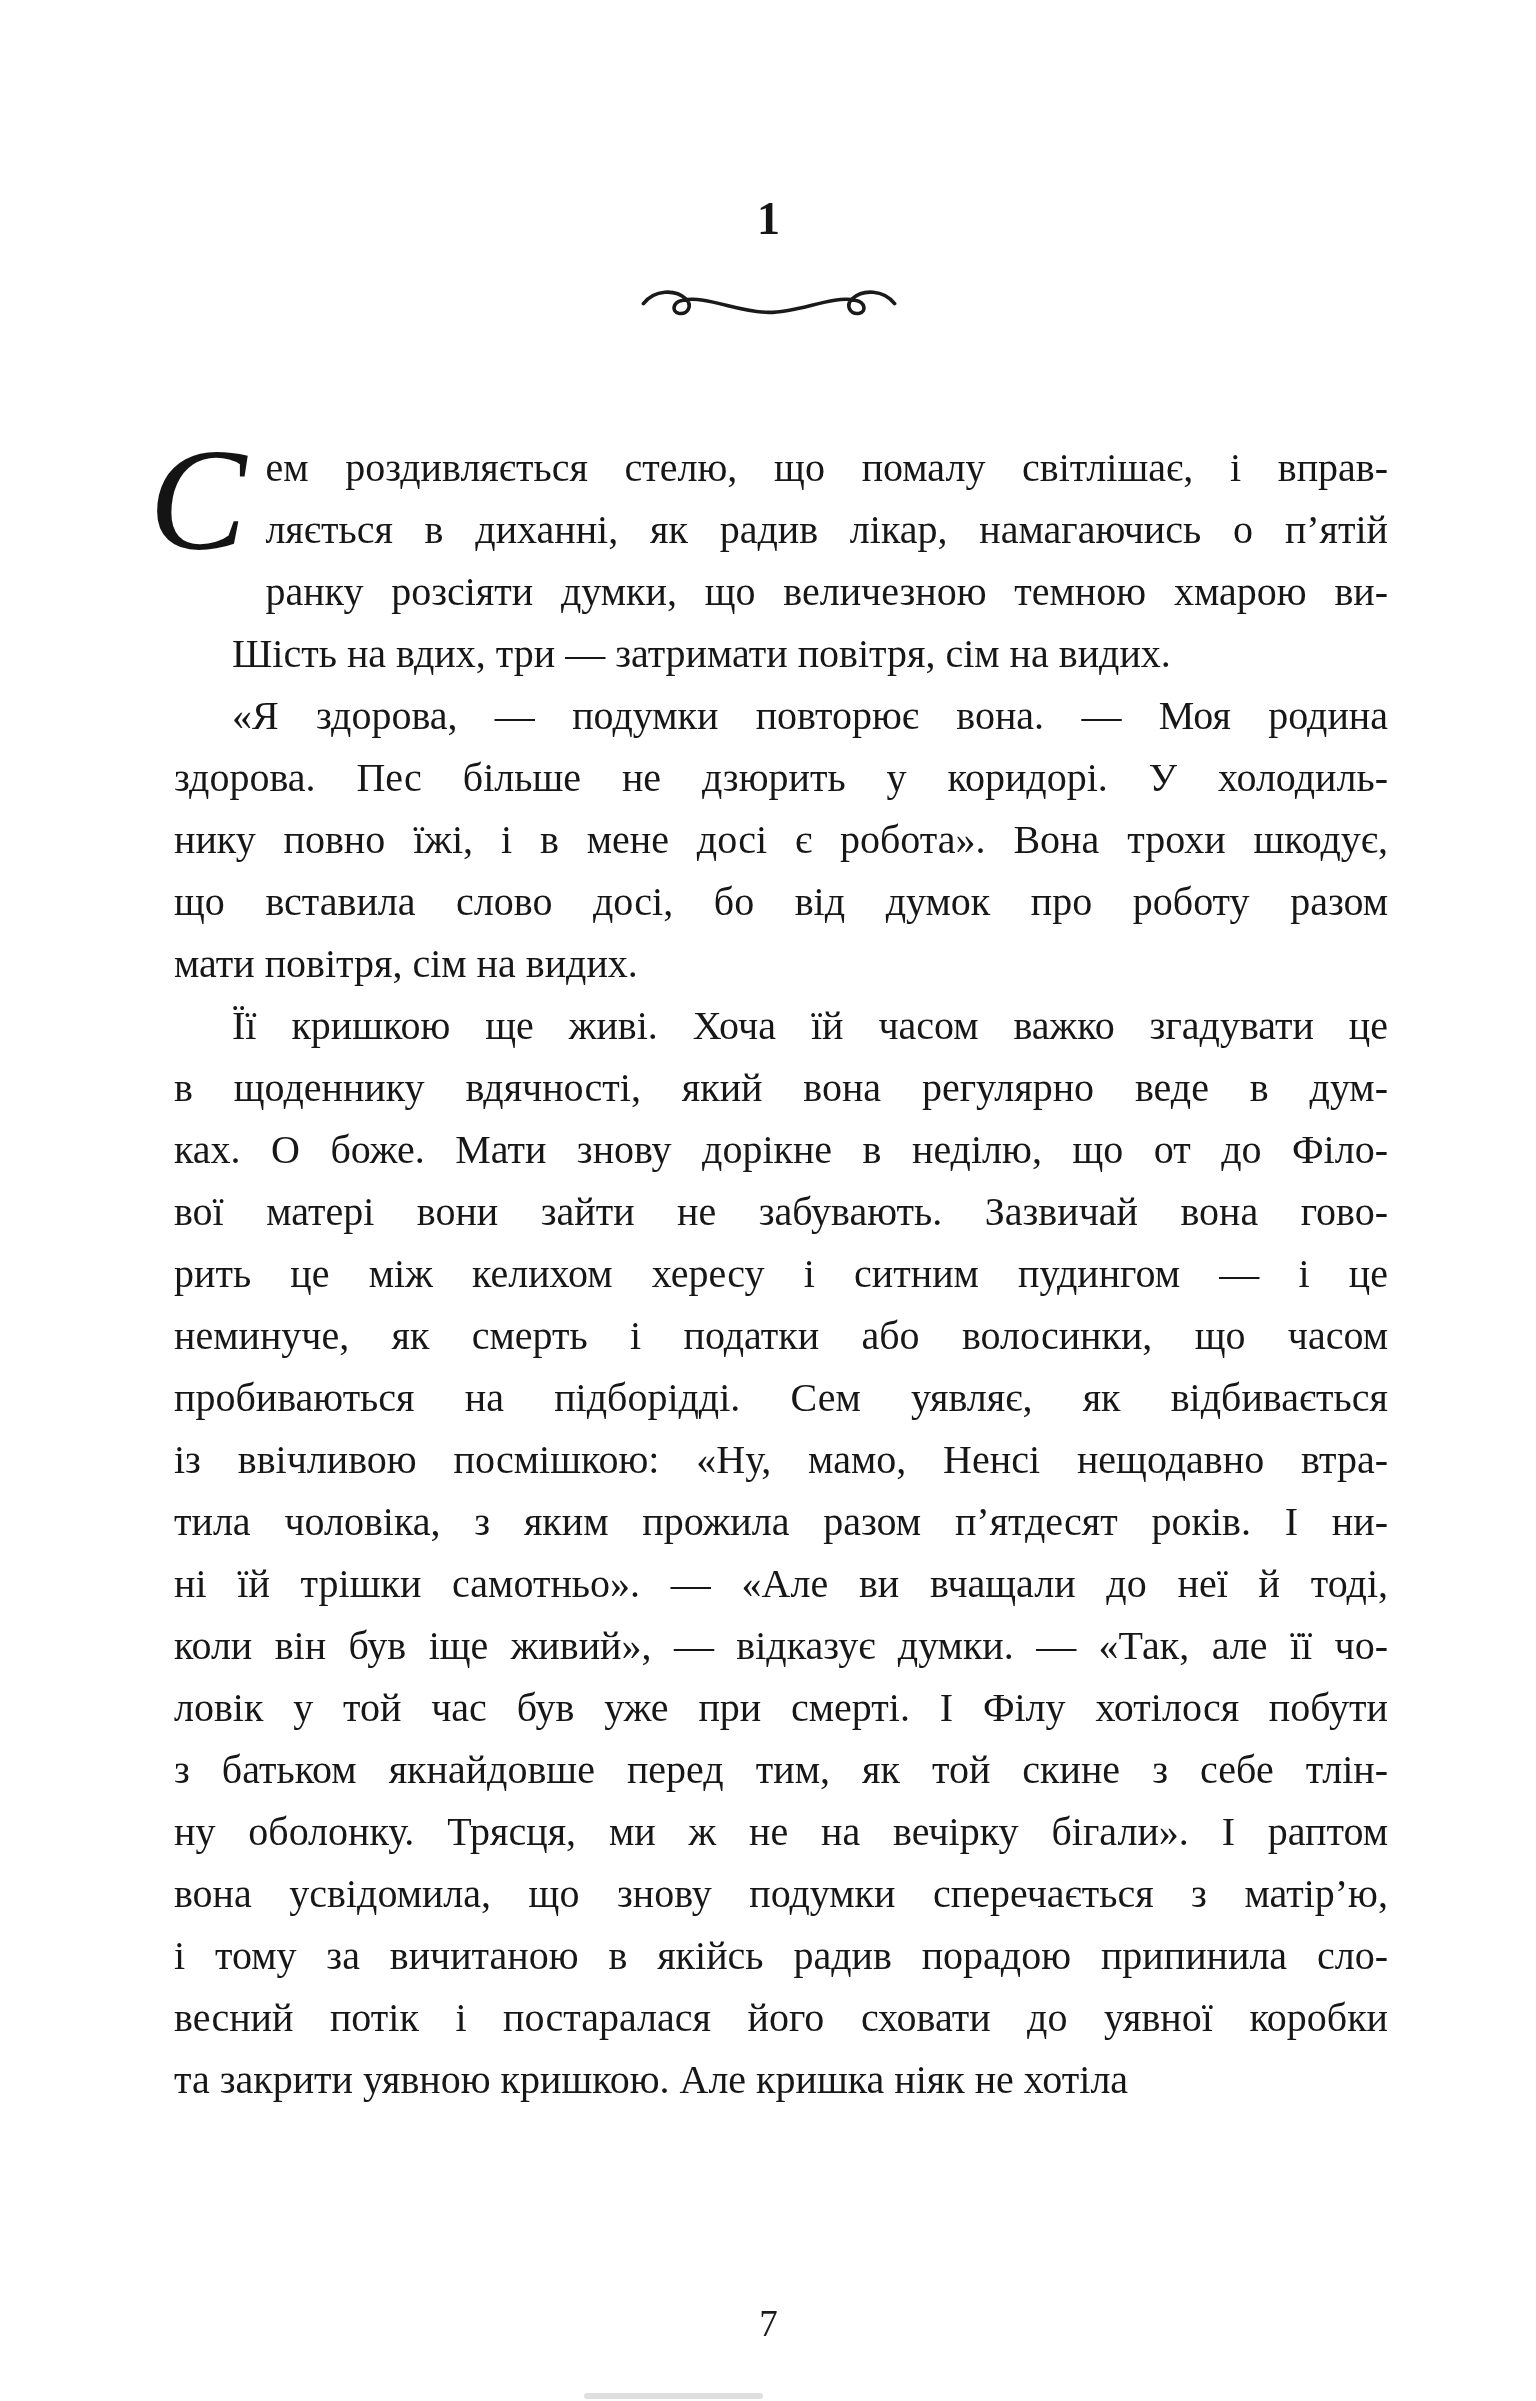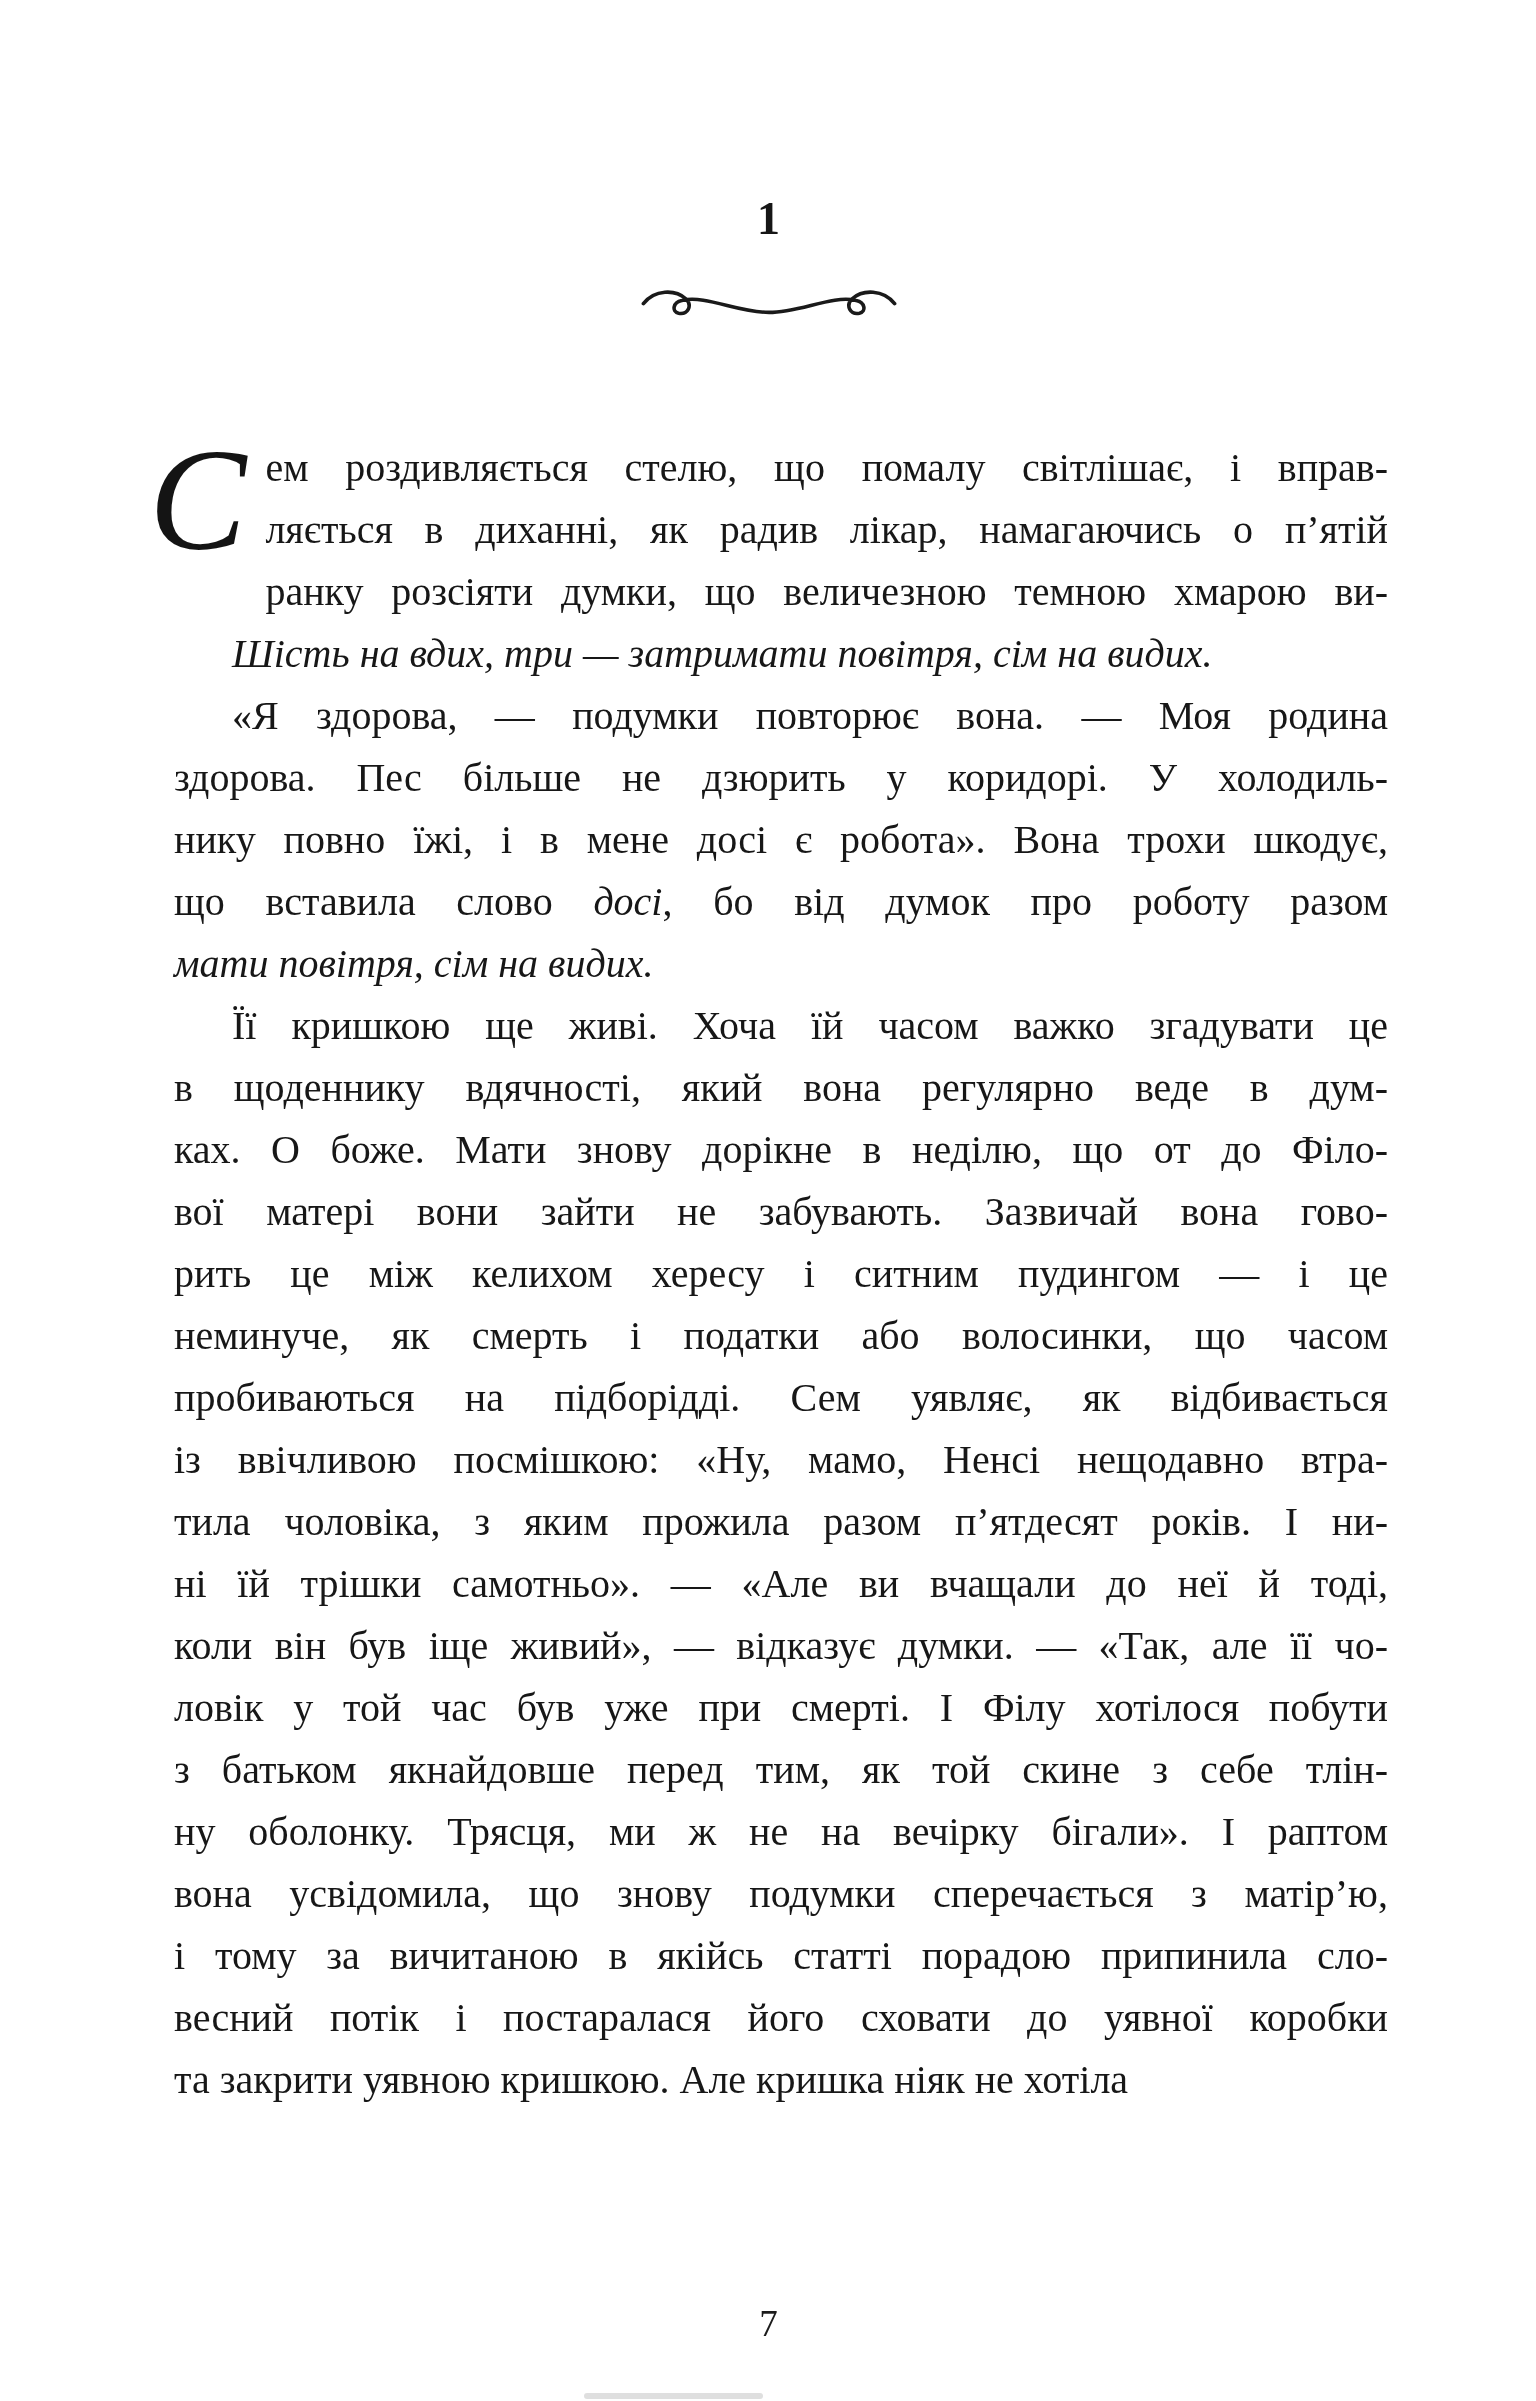--- a/index.html
+++ b/index.html
@@ -57,21 +57,20 @@
     white-space: normal;
     margin-left: 25px;
   }
   .line.last {
     text-align-last: left;
   }
   .line.indent {
     padding-left: 58px;
   }
   .run.italic {
-    font-style: italic;
   }
   .dropcap {
     float: left;
     font-style: italic;
     font-size: 146px;
     line-height: 120px;
     height: 122px;
     margin: 3.2px 19px 0 0;
     color: #141414;
   }
@@ -142,21 +141,21 @@
         <div class="line"><span class="run">неминуче, як смерть і податки або волосинки, що часом</span></div>
         <div class="line"><span class="run">пробиваються на підборідді. Сем уявляє, як відбивається</span></div>
         <div class="line"><span class="run">із ввічливою посмішкою: «Ну, мамо, Ненсі нещодавно втра-</span></div>
         <div class="line"><span class="run">тила чоловіка, з яким прожила разом п’ятдесят років. І ни-</span></div>
         <div class="line"><span class="run">ні їй трішки самотньо». — «Але ви вчащали до неї й тоді,</span></div>
         <div class="line"><span class="run">коли він був іще живий», — відказує думки. — «Так, але її чо-</span></div>
         <div class="line"><span class="run">ловік у той час був уже при смерті. І Філу хотілося побути</span></div>
         <div class="line"><span class="run">з батьком якнайдовше перед тим, як той скине з себе тлін-</span></div>
         <div class="line"><span class="run">ну оболонку. Трясця, ми ж не на вечірку бігали». І раптом</span></div>
         <div class="line"><span class="run">вона усвідомила, що знову подумки сперечається з матір’ю,</span></div>
-        <div class="line"><span class="run">і тому за вичитаною в якійсь статті порадою припинила сло-</span></div>
+        <div class="line"><span class="run">і тому за вичитаною в якійсь радив порадою припинила сло-</span></div>
         <div class="line"><span class="run">весний потік і постаралася його сховати до уявної коробки</span></div>
         <div class="line last"><span class="run">та закрити уявною кришкою. Але кришка ніяк не хотіла</span></div>
       </div>
     </div>
 
   <div class="page-number">7</div>
 
   <div class="scan-artifact"></div>
 
 </div>

